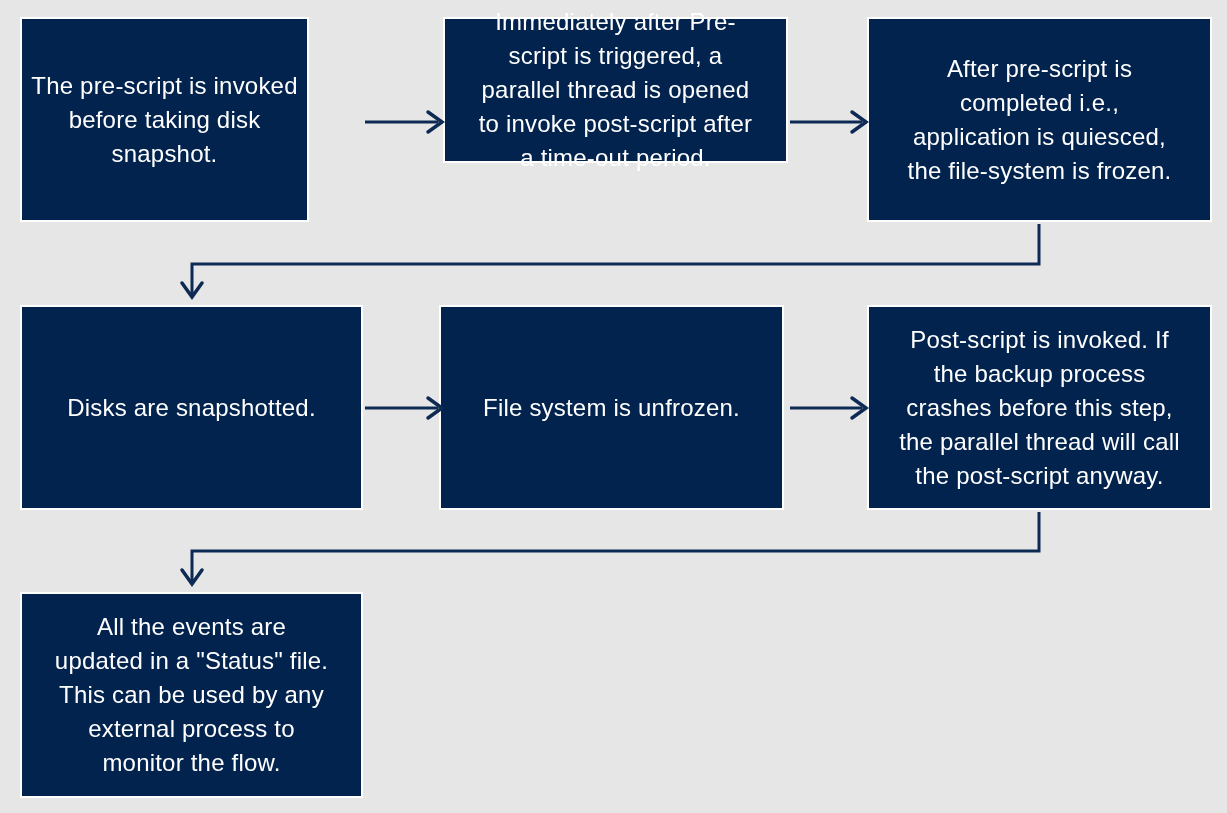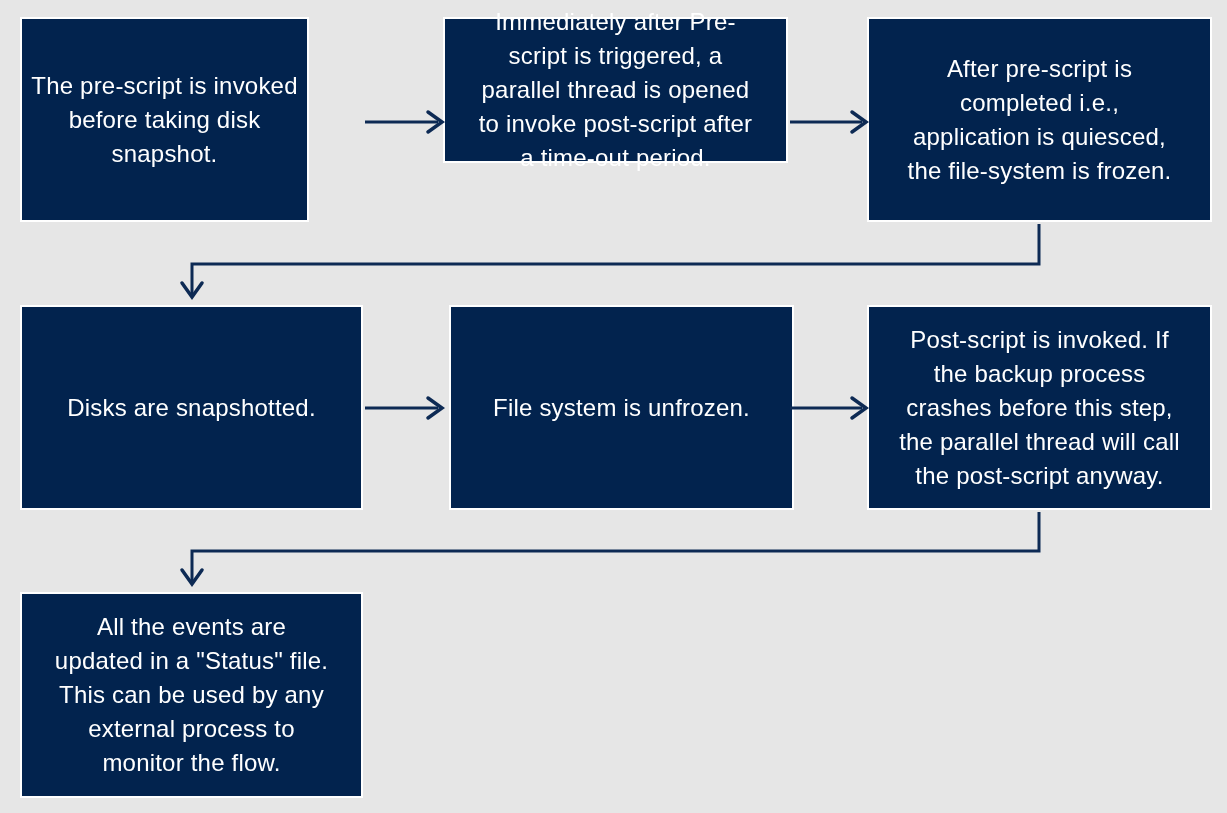--- a/index.html
+++ b/index.html
@@ -29,21 +29,21 @@
     line-height: 34px;
     white-space: pre-line;
     letter-spacing: 0.2px;
   }
   
   .pos-1 { left: 20px;  top: 17px;  width: 289px; height: 205px; }
   .pos-2 { left: 443px; top: 17px;  width: 345px; height: 146px; }
   .pos-3 { left: 867px; top: 17px;  width: 345px; height: 205px; justify-content: center; }
   
   .pos-4 { left: 20px;  top: 305px; width: 343px; height: 205px; }
-  .pos-5 { left: 449px; top: 305px; width: 345px; height: 205px; }
+  .pos-5 { left: 439px; top: 305px; width: 345px; height: 205px; }
   .pos-6 { left: 867px; top: 305px; width: 345px; height: 205px; }
   
   .pos-7 { left: 20px;  top: 592px; width: 343px; height: 206px; }
 
   .connector-layer {
     position: absolute;
     left: 0; top: 0;
     width: 1227px;
     height: 813px;
     pointer-events: none;

